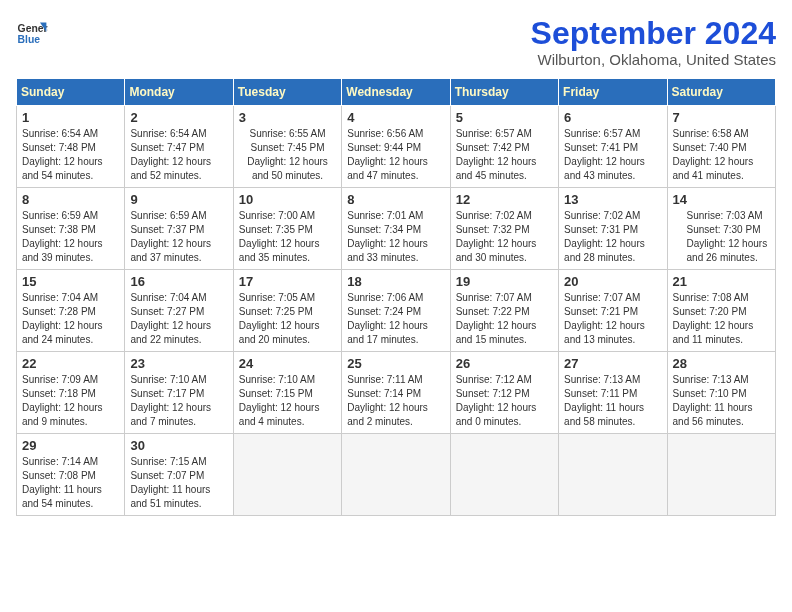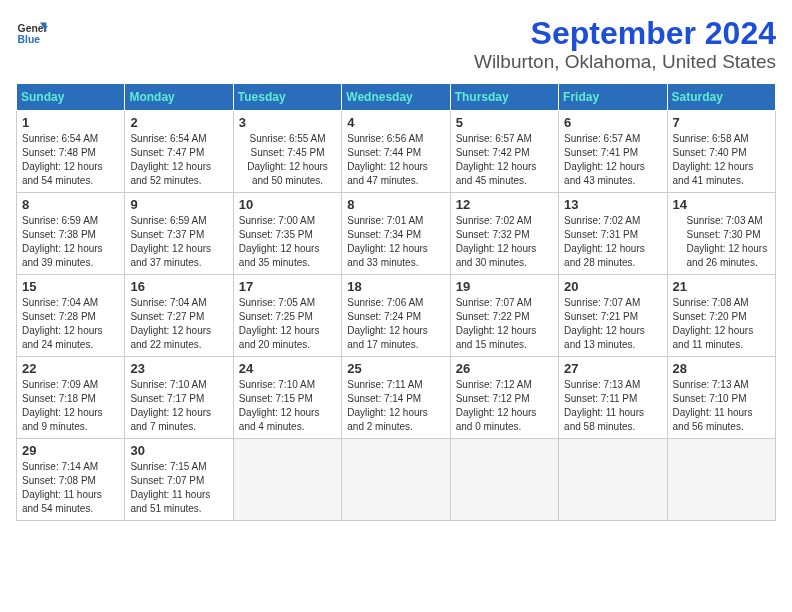--- a/index.html
+++ b/index.html
@@ -28,31 +28,31 @@
     .title-block {
       text-align: right;
     }
     .month-title {
       font-size: 32px;
       font-weight: bold;
       color: #1d4ed8;
       line-height: 1.1;
     }
     .subtitle {
-      font-size: 19px;
+      font-size: 15px;
       color: #555;
     }
     table {
       width: 100%;
       border-collapse: collapse;
       table-layout: fixed;
     }
     th {
       background-color: #2a6ebb;
-      color: #5eead4;
+      color: #fef9c3;
       font-size: 12px;
       font-weight: bold;
       padding: 6px 4px;
       text-align: left;
       border: 1px solid #fff;
     }
     td {
       border: 1px solid #ccc;
       vertical-align: top;
       padding: 4px 5px;
@@ -125,21 +125,21 @@
         <td>
           <span class="day-num">3</span>
           <div class="day-info" style="white-space: pre-line; text-align: center;">Sunrise: 6:55 AM
 Sunset: 7:45 PM
 Daylight: 12 hours
 and 50 minutes.</div>
         </td>
         <td>
           <span class="day-num">4</span>
           <div class="day-info" style="white-space: pre-line;">Sunrise: 6:56 AM
-Sunset: 7:44 PM
+Sunset: 9:44 PM
 Daylight: 12 hours
 and 47 minutes.</div>
         </td>
         <td>
           <span class="day-num">5</span>
           <div class="day-info" style="white-space: pre-line;">Sunrise: 6:57 AM
 Sunset: 7:42 PM
 Daylight: 12 hours
 and 45 minutes.</div>
         </td>

